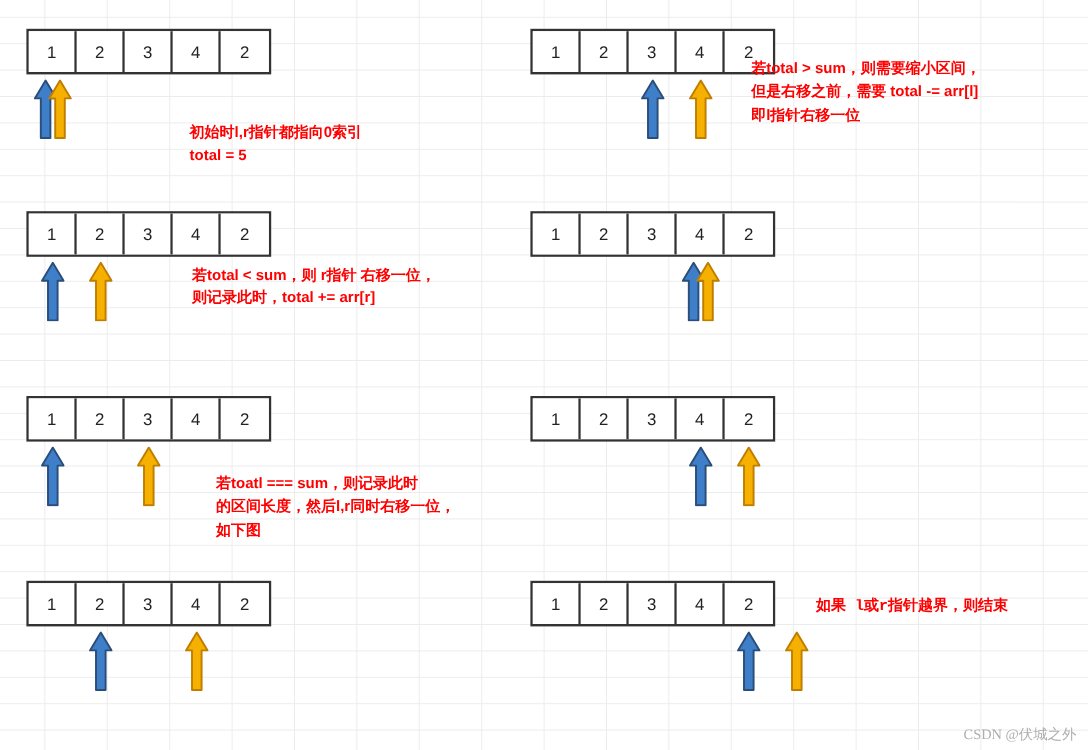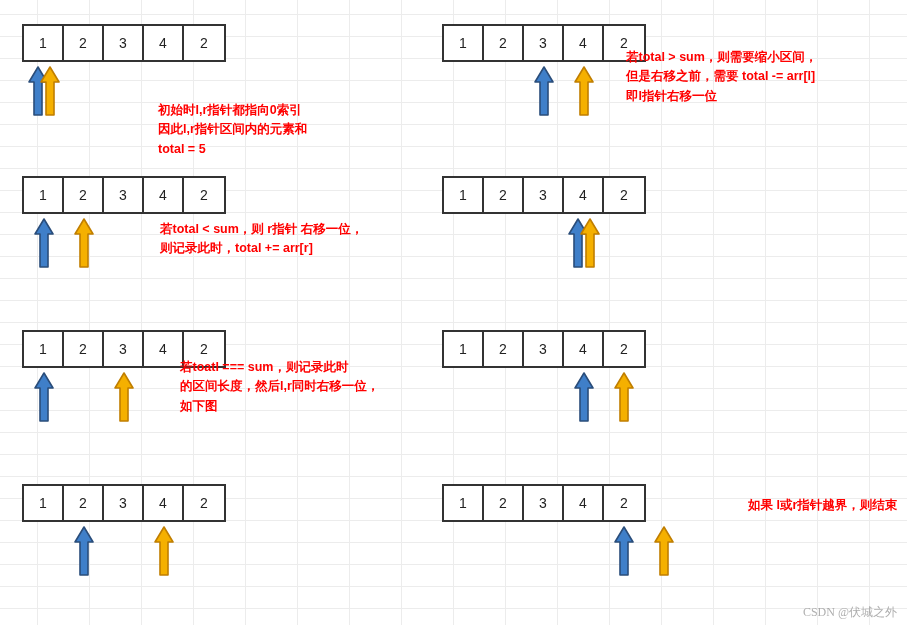--- a/index.html
+++ b/index.html
@@ -92,21 +92,20 @@
         </div>
         <div class="arrow" style="left: 18px;">
           <svg width="20" height="50" viewBox="0 0 20 50">
     <path d="M10 1 L19 16 L14 16 L14 49 L6 49 L6 16 L1 16 Z" fill="#f5b000" stroke="#c07e00" stroke-width="1.6" stroke-linejoin="round"></path>
   </svg>
         </div>
       </div>
     </div>
     <div class="note" style="left: 158px; top: 65px; margin-top: 36px;">
       <div>初始时l,r指针都指向0索引</div>
-      <div>因此l,r指针区间内的元素和</div>
       <div>total = 5</div>
     </div>
     <div class="step" style="left: 442px; top: 24px;">
       <div class="cells">
         <div class="cell">1</div>
         <div class="cell">2</div>
         <div class="cell">3</div>
         <div class="cell">4</div>
         <div class="cell">2</div>
       </div>
@@ -188,21 +187,21 @@
     <path d="M10 1 L19 16 L14 16 L14 49 L6 49 L6 16 L1 16 Z" fill="#3f7fc9" stroke="#2a4d7a" stroke-width="1.6" stroke-linejoin="round"></path>
   </svg>
         </div>
         <div class="arrow" style="left: 92px;">
           <svg width="20" height="50" viewBox="0 0 20 50">
     <path d="M10 1 L19 16 L14 16 L14 49 L6 49 L6 16 L1 16 Z" fill="#f5b000" stroke="#c07e00" stroke-width="1.6" stroke-linejoin="round"></path>
   </svg>
         </div>
       </div>
     </div>
-    <div class="note" style="left: 180px; top: 358px;">
+    <div class="note" style="left: 180px; top: 394px;">
       <div>若toatl === sum，则记录此时</div>
       <div>的区间长度，然后l,r同时右移一位，</div>
       <div>如下图</div>
     </div>
     <div class="step" style="left: 442px; top: 330px;">
       <div class="cells">
         <div class="cell">1</div>
         <div class="cell">2</div>
         <div class="cell">3</div>
         <div class="cell">4</div>
@@ -256,18 +255,18 @@
     <path d="M10 1 L19 16 L14 16 L14 49 L6 49 L6 16 L1 16 Z" fill="#3f7fc9" stroke="#2a4d7a" stroke-width="1.6" stroke-linejoin="round"></path>
   </svg>
         </div>
         <div class="arrow" style="left: 212px;">
           <svg width="20" height="50" viewBox="0 0 20 50">
     <path d="M10 1 L19 16 L14 16 L14 49 L6 49 L6 16 L1 16 Z" fill="#f5b000" stroke="#c07e00" stroke-width="1.6" stroke-linejoin="round"></path>
   </svg>
         </div>
       </div>
     </div>
-    <div class="note" style="left: 748px; top: 496px;">
+    <div class="note" style="left: 680px; top: 496px; font-family: Liberation Mono, monospace;">
       <div>如果 l或r指针越界，则结束</div>
     </div>
   </div>
 
 <div class="watermark">CSDN @伏城之外</div>
 
 </body></html>

